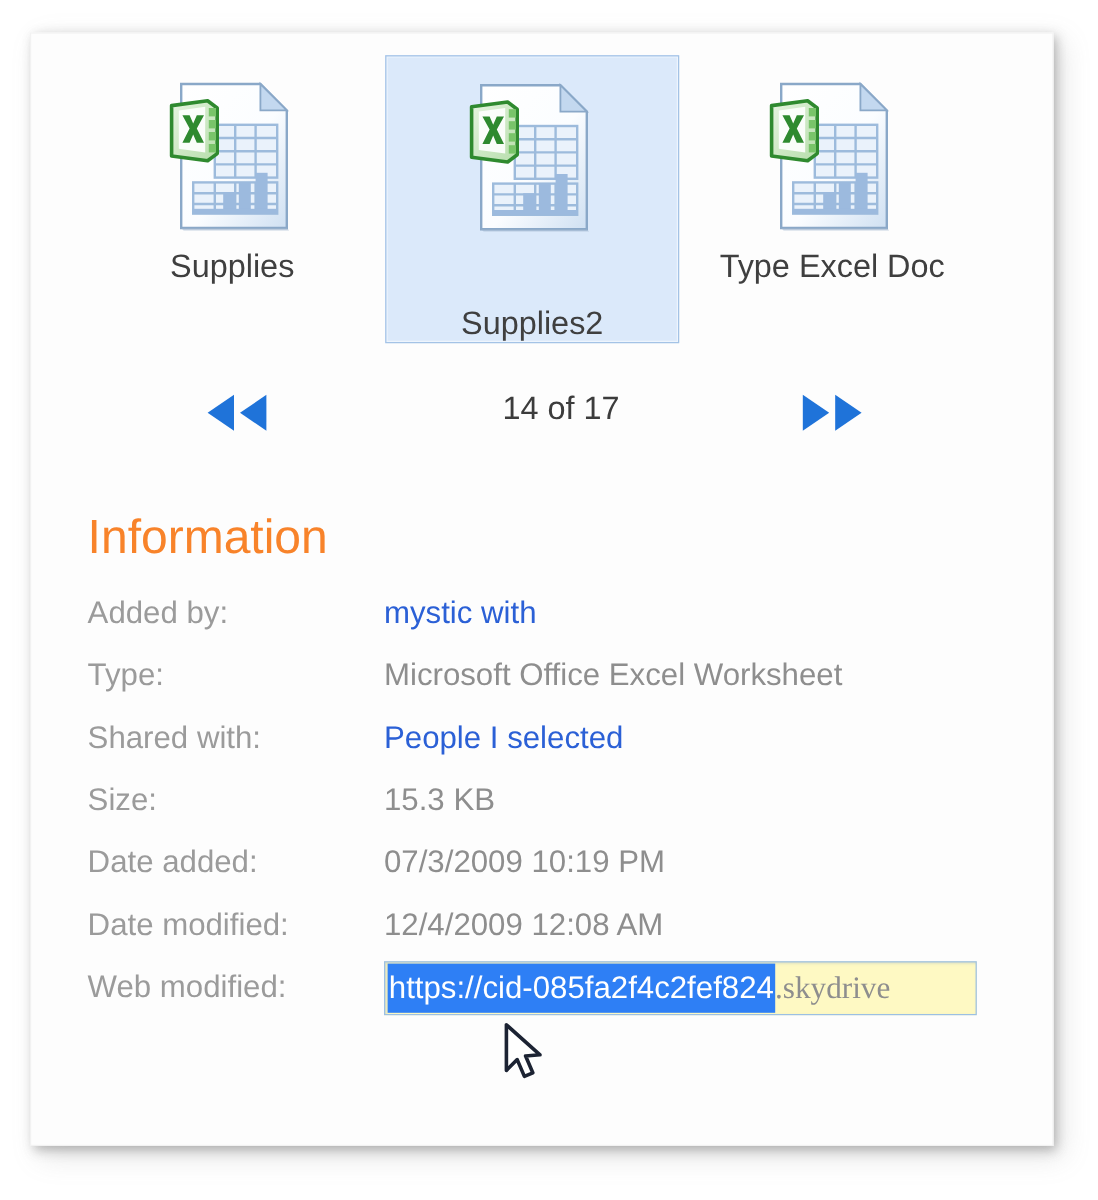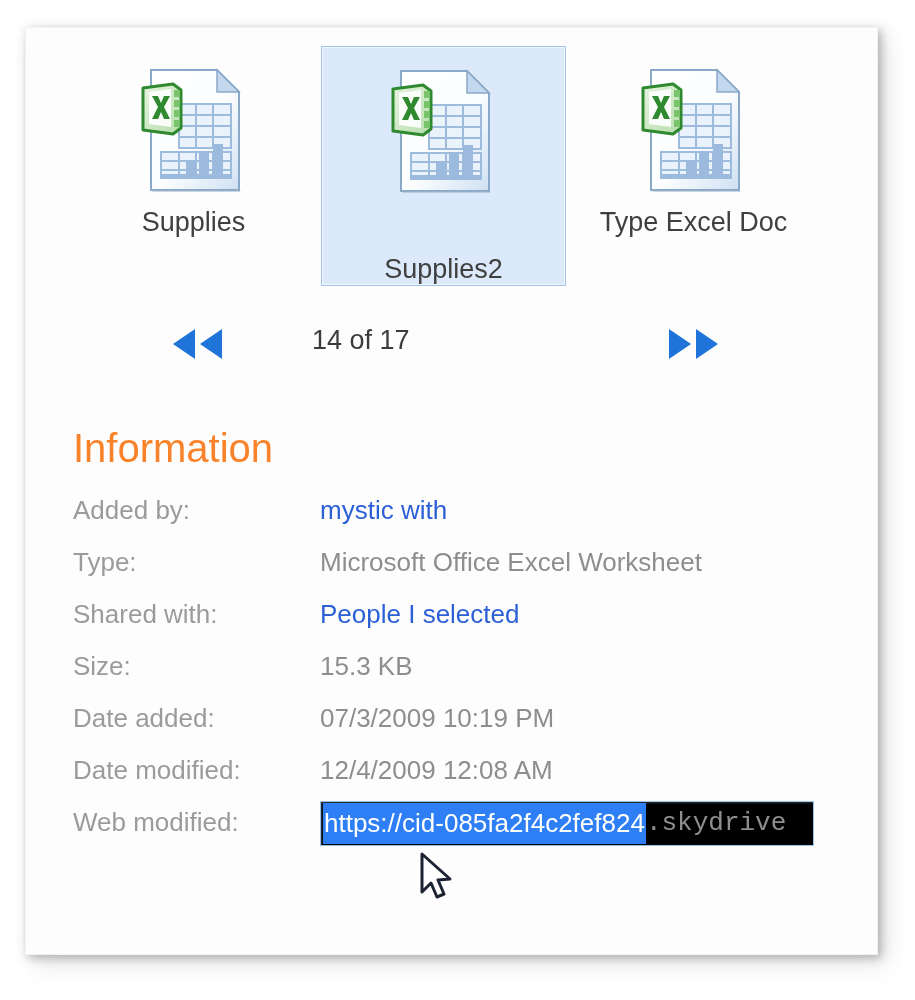--- a/index.html
+++ b/index.html
@@ -96,24 +96,24 @@
     align-items: center;
     justify-content: center;
     cursor: pointer;
   }
   .pager-btn.prev { left: 130px; }
   .pager-btn.next { left: 625px; }
   .pager-btn svg { display: block; }
 
   .pager-count {
     position: absolute;
-    left: 286px;
+    left: 304px;
     top: 9px;
     width: 275px;
-    text-align: left;
+    text-align: center;
     font-size: 27px;
     color: #3c3c3c;
     font-family: "Liberation Sans", sans-serif;
   }
 
   
   .info-heading {
     position: absolute;
     left: 47px;
     top: 400px;
@@ -161,21 +161,21 @@
     cursor: pointer;
   }
 
   
   .url-field {
     position: absolute;
     left: 247px;
     top: -6px;
     width: 494px;
     height: 45px;
-    background: #000000;
+    background: #fef9c3;
     border: 1px solid #9cc0e4;
     box-shadow: inset 1px 1px 2px rgba(140,165,195,0.35);
     box-sizing: border-box;
     overflow: hidden;
     white-space: nowrap;
     cursor: text;
     display: flex;
     align-items: center;
     padding-left: 2px;
   }
@@ -185,21 +185,21 @@
     color: #ffffff;
     font-size: 26px;
     font-family: "Liberation Sans", sans-serif;
     line-height: 41px;
     padding: 0 1px;
   }
 
   .url-rest {
     color: #8e8e8e;
     font-size: 26px;
-    font-family: Liberation Mono, monospace;
+    font-family: Liberation Serif, serif;
     line-height: 41px;
   }
 
   
   .cursor {
     position: absolute;
     left: 418px;
     top: 852px;
     width: 40px;
     height: 52px;

